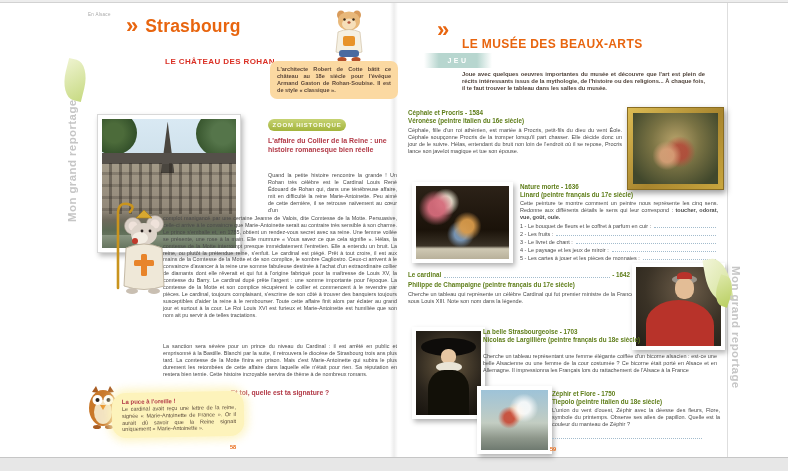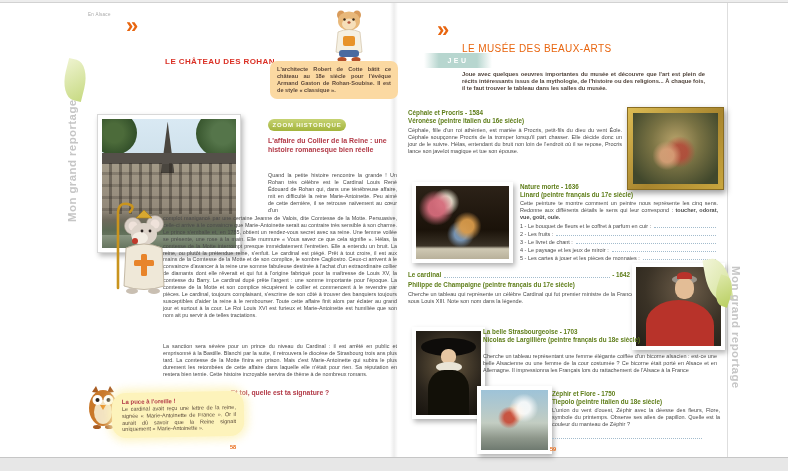--- a/index.html
+++ b/index.html
@@ -25,21 +25,21 @@
   
   .brand-header{left:126px;top:15px;display:flex;align-items:center;}
   .chev{font-size:22px;font-weight:700;color:#e8650f;line-height:22px;}
   .brand-title{font-size:17.5px;font-weight:700;color:#e8650f;margin-left:7px;letter-spacing:.2px;}
   .chev2{left:437px;top:17px;font-size:22px;font-weight:700;color:#e8650f;}
   .red-center-h{left:65px;top:57px;width:310px;text-align:center;font-size:8px;font-weight:700;
     color:#da3025;letter-spacing:.4px;}
   .jeu-badge{left:424px;top:53px;width:68px;height:15px;display:flex;align-items:center;justify-content:center;
     background:linear-gradient(90deg,rgba(183,214,207,0) 0%,#b7d6cf 22%,#b7d6cf 78%,rgba(183,214,207,0) 100%);
     color:#ffffff;font-size:7px;font-weight:700;letter-spacing:2.5px;}
-  .musee-h{left:462px;top:43px;font-size:10px;font-weight:400;color:#e8650f;letter-spacing:.4px;}
+  .musee-h{left:462px;top:37px;font-size:12px;font-weight:700;color:#e8650f;letter-spacing:.4px;}
   .intro-txt{left:462px;top:71px;width:243px;font-size:5.8px;line-height:7.2px;font-weight:700;
     color:#50433a;text-align:justify;}
   
   .info-box{left:270px;top:61px;width:128px;background:#fbd9a2;border-radius:7px;padding:5px 7px;
     font-size:5.6px;line-height:7px;color:#5d483a;font-weight:600;text-align:justify;}
   .photo-frame{left:97px;top:114px;width:144px;height:139px;background:#fff;border:1px solid #d8d8d8;
     padding:4px;box-shadow:2px 3px 5px rgba(0,0,0,.28);}
   .photo-canvas{position:relative;width:100%;height:100%;overflow:hidden;
     background:linear-gradient(180deg,#d9e9f3 0%,#cfe1ec 30%,#a39a88 34%,#93897a 70%,#6f6a5c 78%,#5d6b55 86%,#76856f 100%);}
   .ph-spire{position:absolute;left:44%;top:2%;width:10%;height:40%;background:#4a463f;
@@ -130,20 +130,21 @@
   <div class="abs strip-bottom"></div>
   <div class="abs page-edge-right"></div>
   <div class="abs center-fold"></div>
 
   <div class="abs corner-note">En Alsace</div>
   <div class="abs leaf leaf-l"></div>
   <div class="abs sidebar-label sidebar-left">Mon grand reportage</div>
 
   <div class="abs brand-header">
     <span class="chev">»</span>
+    <span class="brand-title">Strasbourg</span>
   </div>
 
   <svg class="abs" style="left:330px;top:8px;" width="38" height="55" viewBox="0 0 38 55">
     <ellipse cx="11" cy="7" rx="4" ry="4.5" fill="#d89a5a"></ellipse>
     <ellipse cx="27" cy="7" rx="4" ry="4.5" fill="#d89a5a"></ellipse>
     <ellipse cx="19" cy="13" rx="11" ry="9.5" fill="#e8b87a"></ellipse>
     <ellipse cx="19" cy="16" rx="7" ry="5.5" fill="#f6dfba"></ellipse>
     <circle cx="14.5" cy="11.5" r="1.2" fill="#3a2a1a"></circle>
     <circle cx="23.5" cy="11.5" r="1.2" fill="#3a2a1a"></circle>
     <ellipse cx="19" cy="14.5" rx="1.6" ry="1.2" fill="#b5543a"></ellipse>

